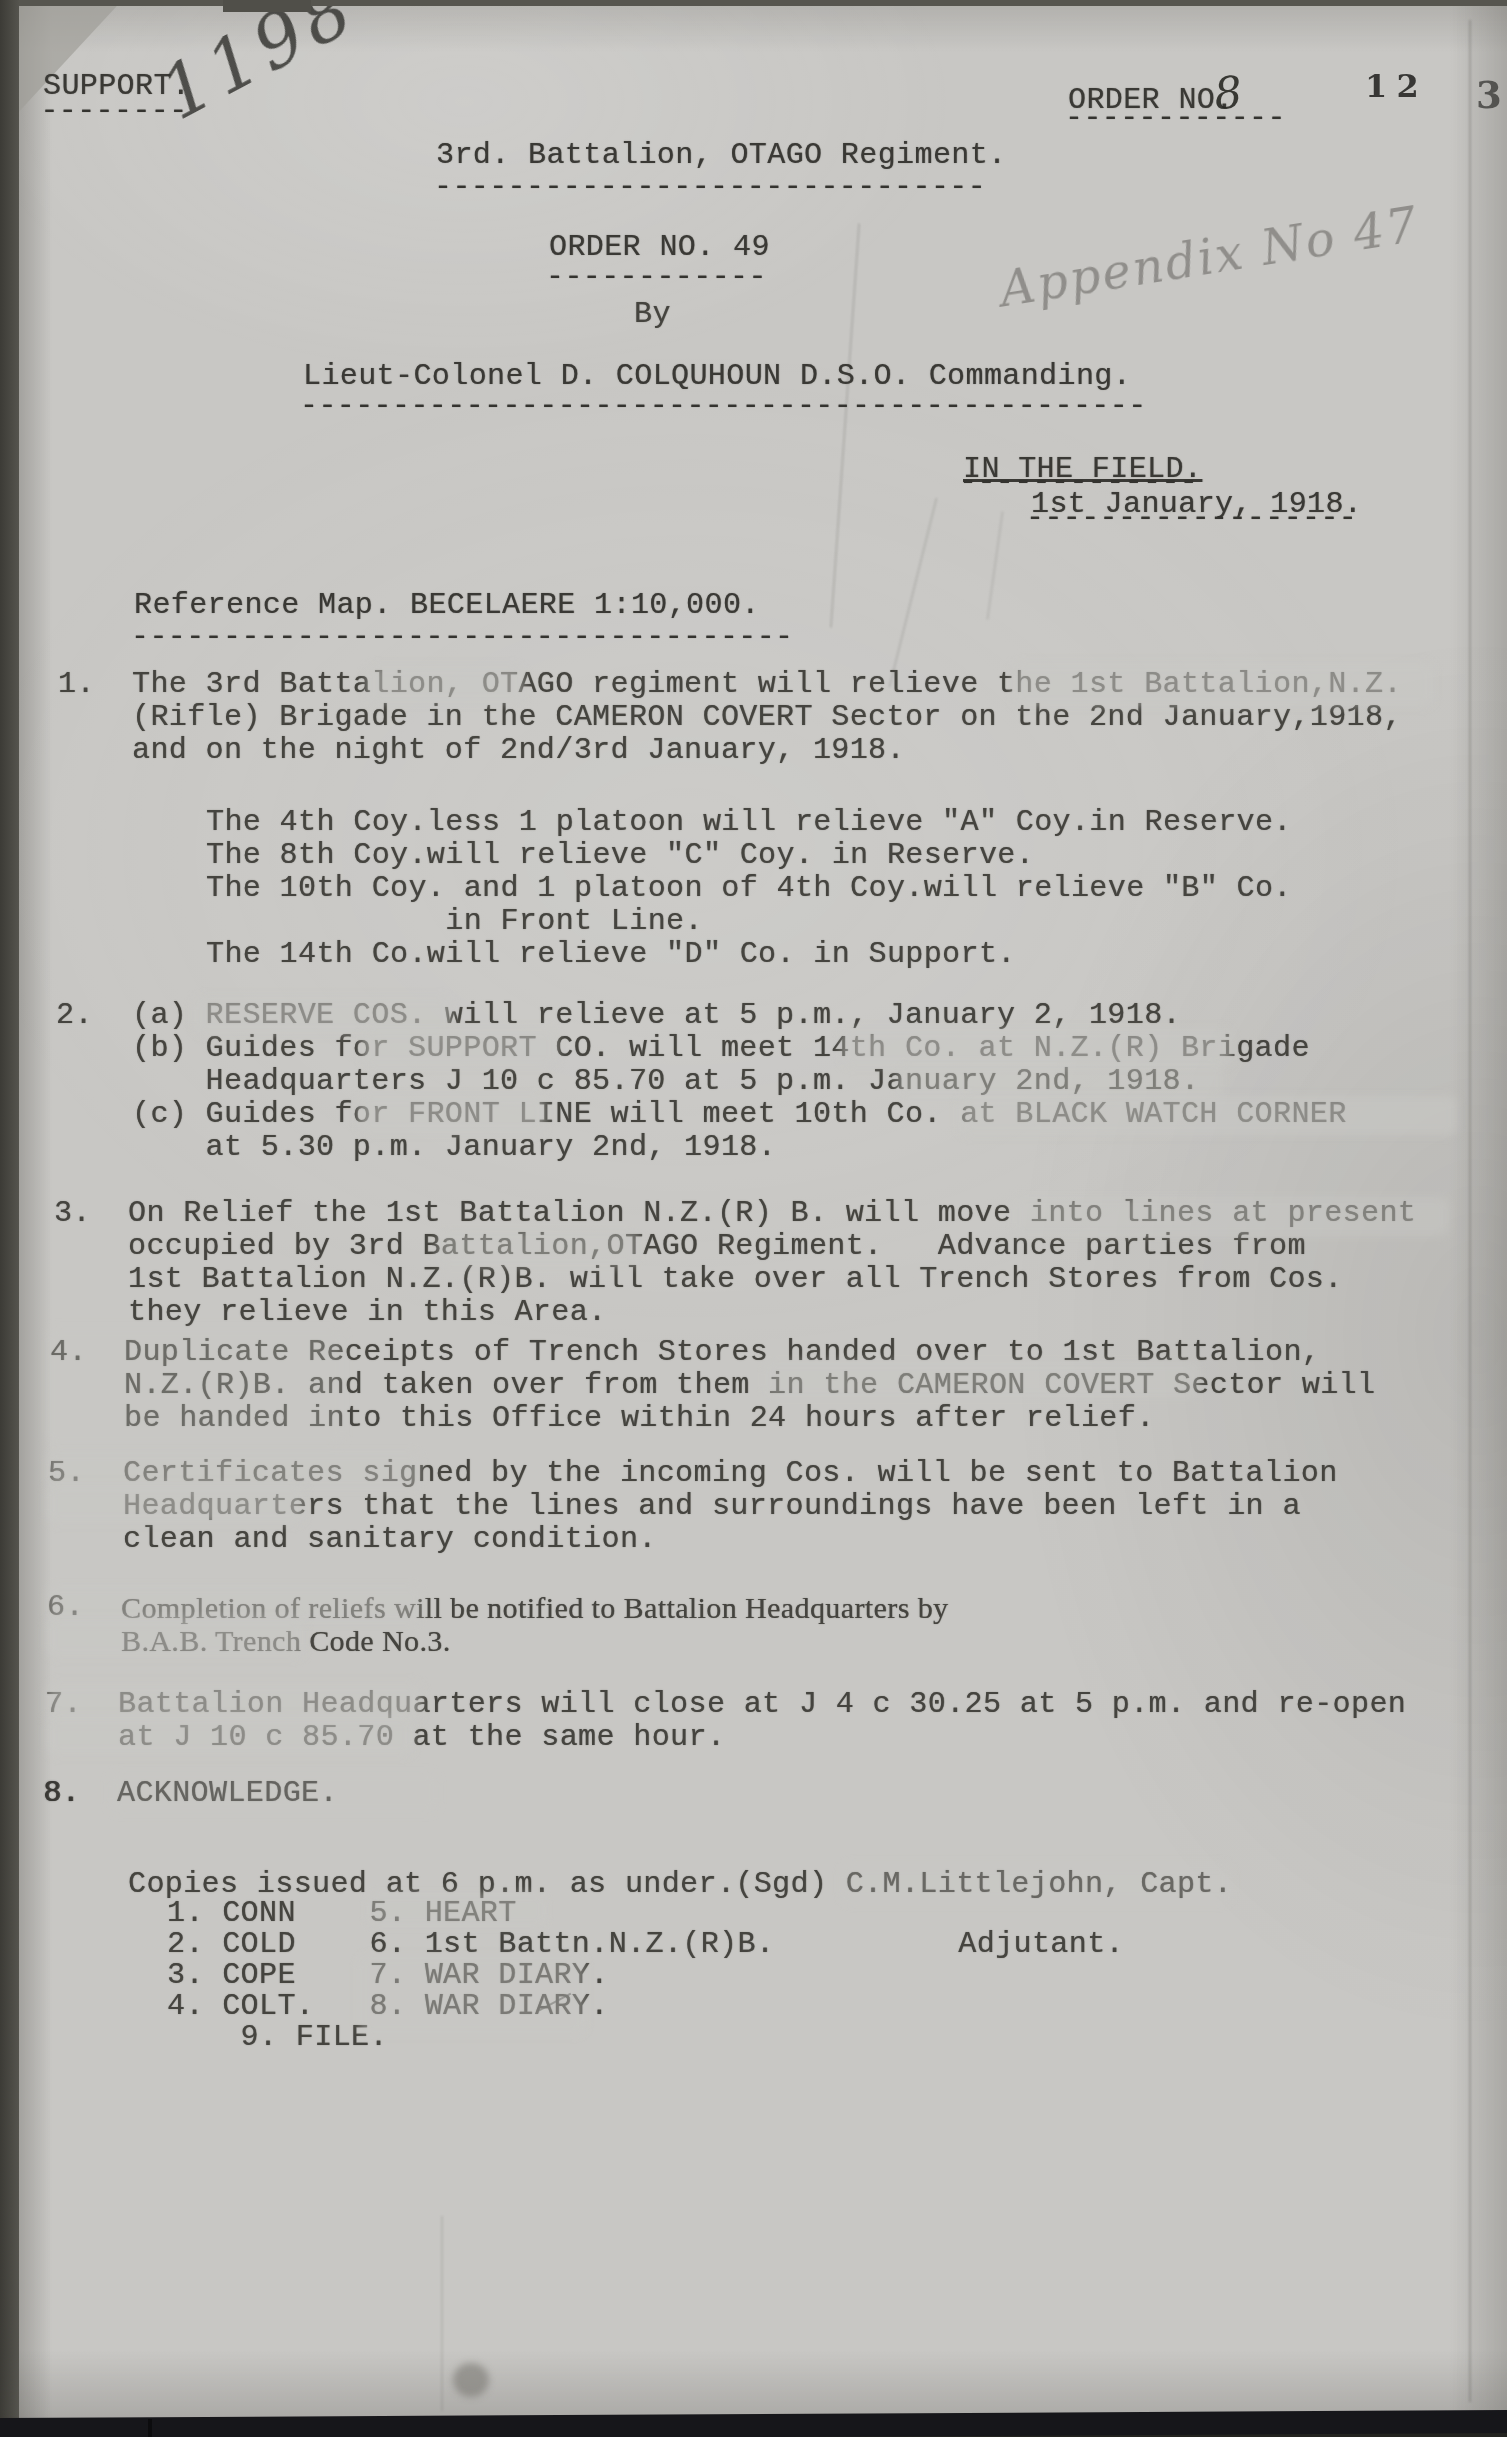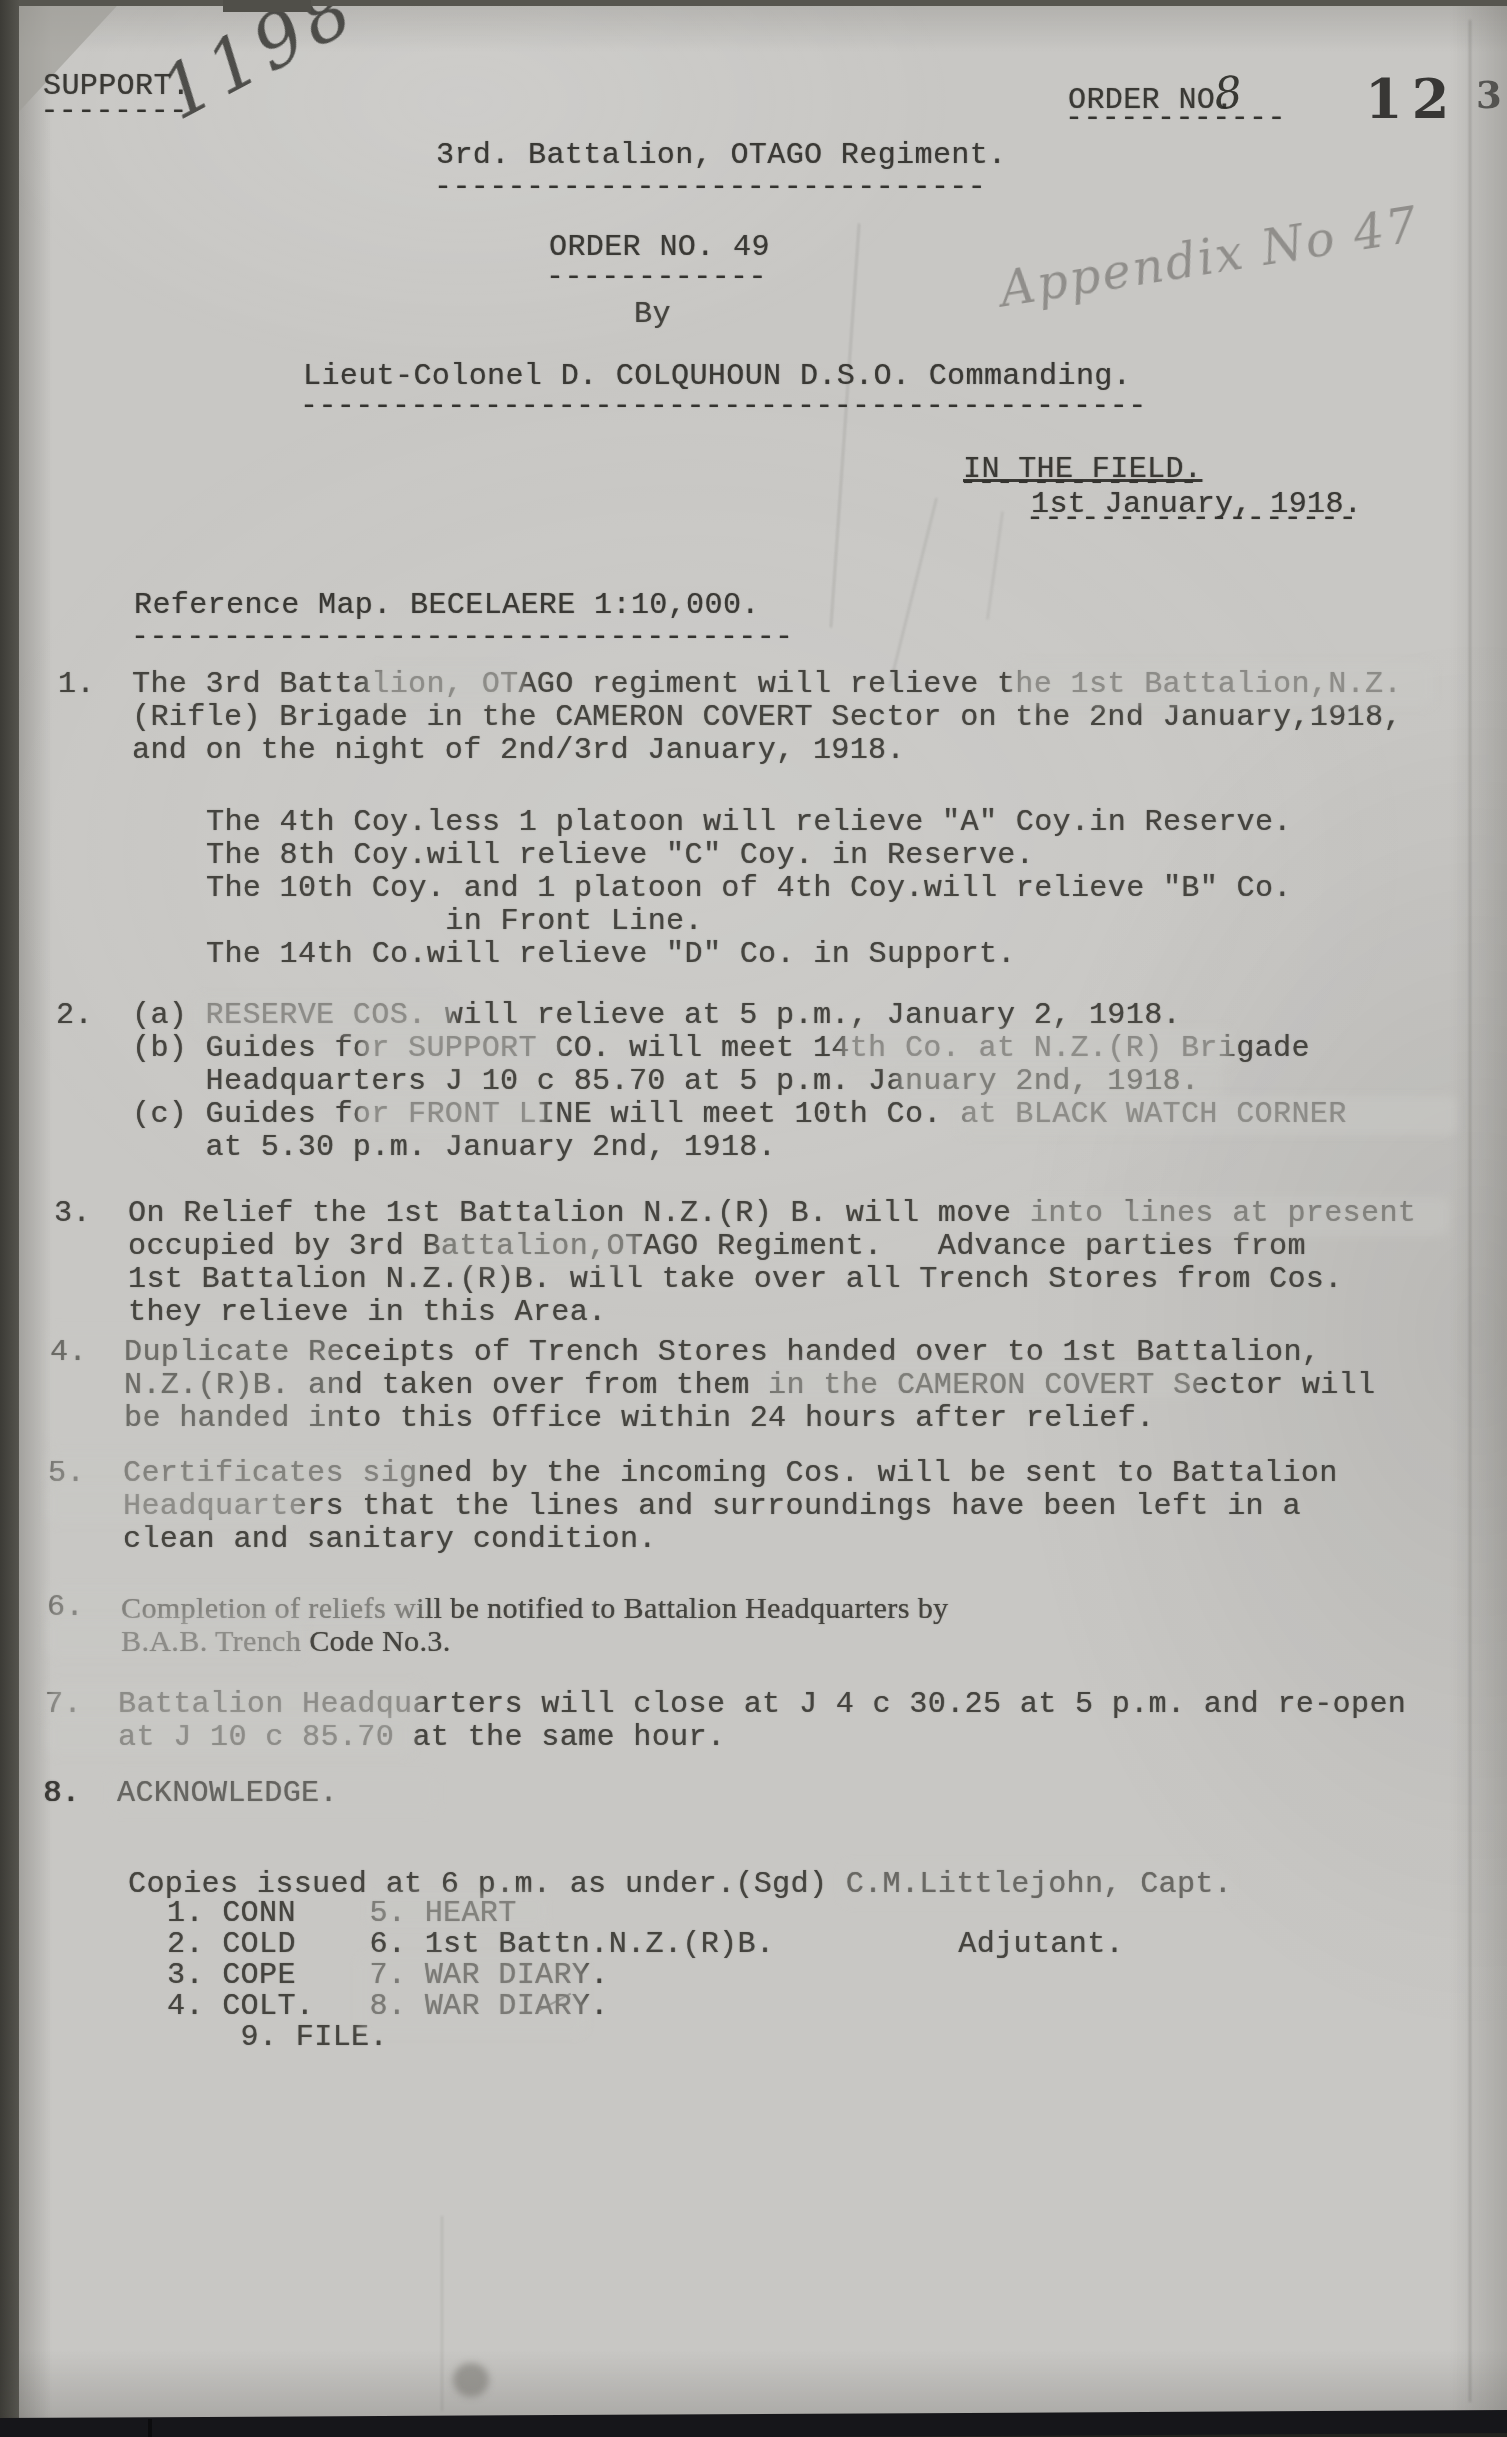--- a/index.html
+++ b/index.html
@@ -58,21 +58,21 @@
 
   <div class="typed dark" style="left:26px;top:65px;">SUPPORT.</div>
   <div class="typed uline" style="left:23.4px;top:90px;">--------</div>
 
   <div class="hand" style="left:170px;top:48px;font-size:72px;letter-spacing:6.2px;color:rgba(50,50,46,0.82);transform:rotate(-28deg);transform-origin:left bottom;filter:blur(0.3px);">1198</div>
 
   <div class="typed dark" style="left:1051px;top:79px;">ORDER NO.</div>
   <div class="hand" style="left:1197px;top:62px;font-size:44px;color:rgba(40,40,36,0.9);transform:rotate(-6deg);">8</div>
   <div class="typed uline" style="left:1048px;top:97px;">------------</div>
 
-  <div class="stamp" style="left:1348px;top:62px;font-size:54px;letter-spacing:9.3px;filter:blur(0.3px);">12</div>
+  <div class="stamp" style="left:1348px;top:62px;font-size:32px;letter-spacing:9.3px;filter:blur(0.3px);">12</div>
   <div class="stamp" style="left:1459px;top:68px;font-size:37px;opacity:0.75;">3</div>
 
   <div class="typed dark" style="left:419px;top:134px;">3rd. Battalion, OTAGO Regiment.</div>
   <div class="typed uline" style="left:417px;top:166px;">------------------------------</div>
 
   <div class="typed dark" style="left:532px;top:226px;">ORDER NO. 49</div>
   <div class="typed uline" style="left:529px;top:256px;">------------</div>
 
   <div class="typed" style="left:617px;top:293px;">By</div>
 

